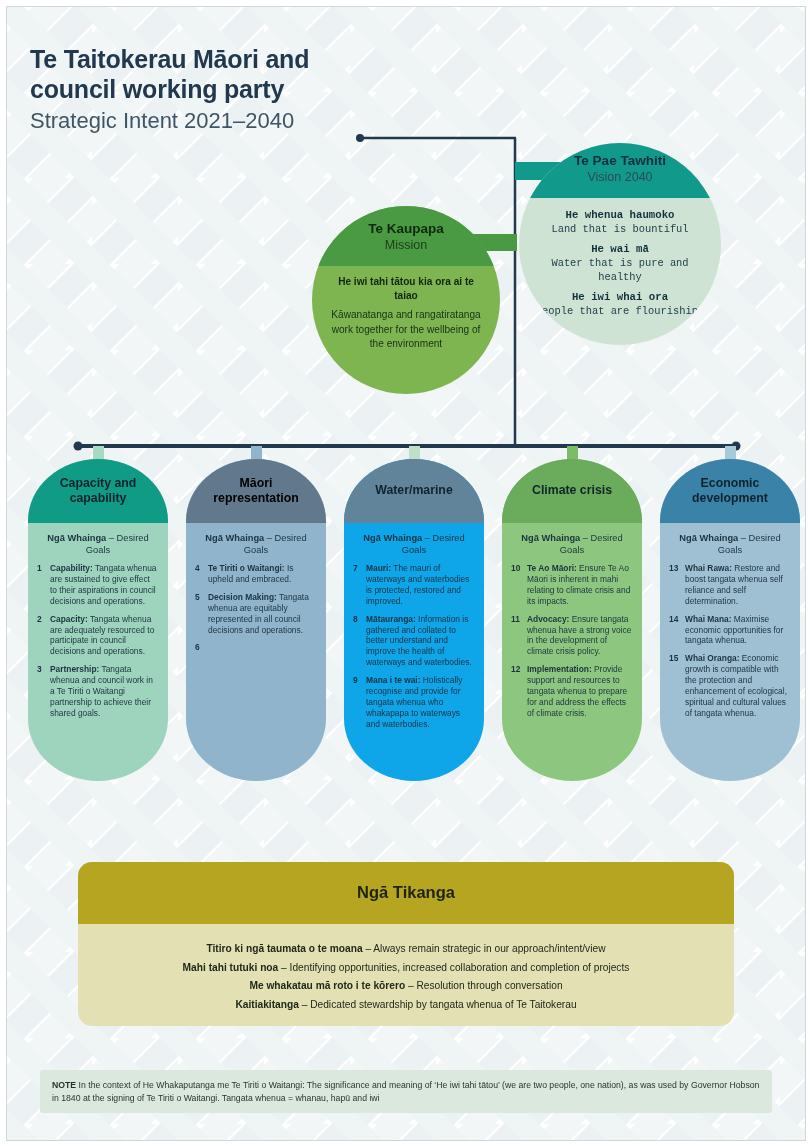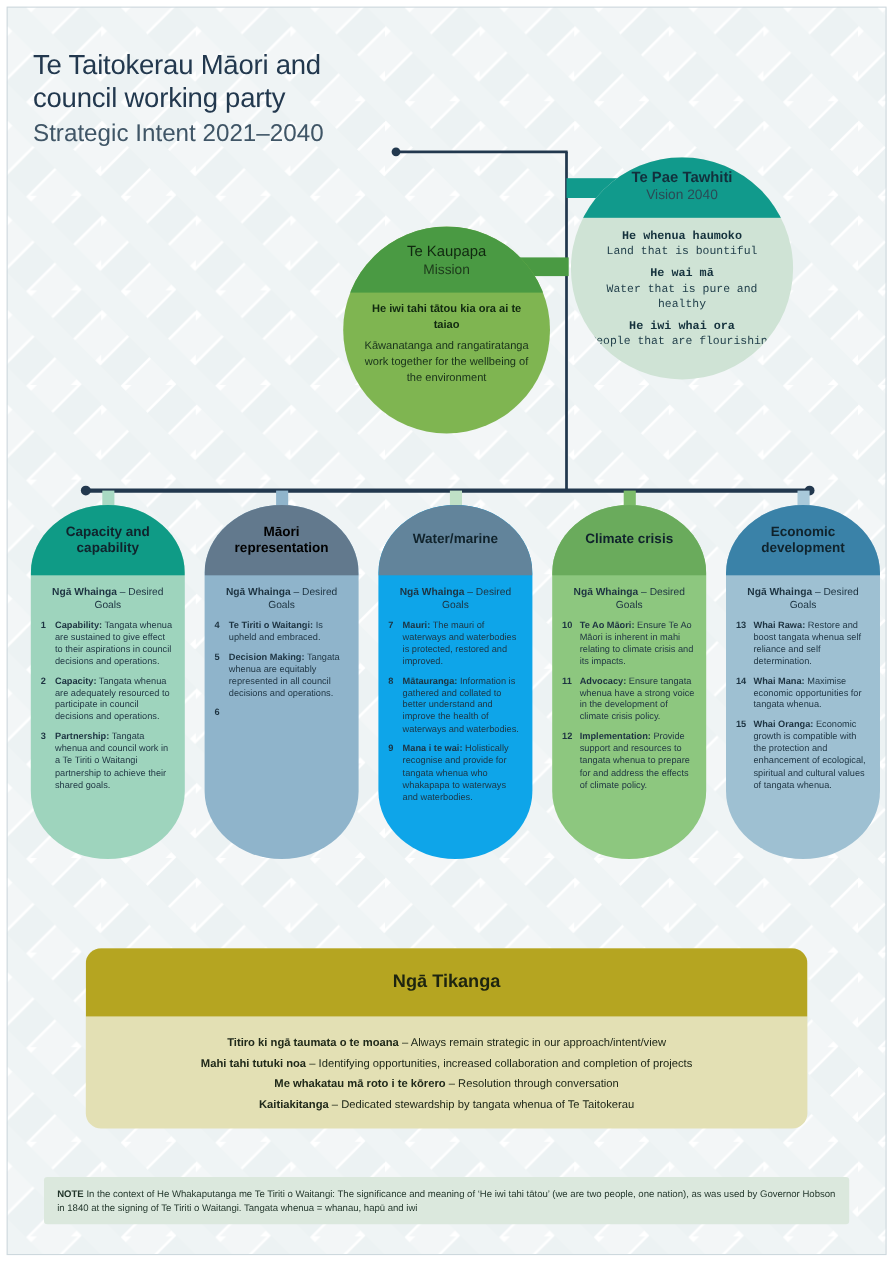--- a/index.html
+++ b/index.html
@@ -25,21 +25,21 @@
     position:absolute;left:6px;top:6px;right:6px;bottom:6px;
     border:1px solid #cdd8dd;
     pointer-events:none;
   }
   
   #header{
     position:absolute;left:30px;top:44px;width:520px;
     color:#22384e;
   }
   #title-line1,#title-line2{
-    font-size:25px;font-weight:normal;line-height:30px;
+    font-size:25px;font-weight:bold;line-height:30px;
     letter-spacing:-0.2px;color:#22384e;
   }
   #subtitle{
     font-size:22px;font-weight:normal;line-height:30px;
     color:#3f5566;margin-top:2px;letter-spacing:0px;
   }
   
   #connectors{position:absolute;left:0;top:0;width:812px;height:1147px;pointer-events:none;}
   
   .big-circle{
@@ -61,21 +61,21 @@
   .vis-mi{font-size:10.7px;font-weight:bold;color:#14313c;line-height:14px;}
   .vis-en{font-size:10.4px;color:#23414c;line-height:14px;}
 
   #mission-circle{
     left:312px;top:206px;width:188px;height:188px;
     background:#7fb551;
   }
   #mission-head{
     background:#4a9a43;height:60px;padding-top:14px;box-sizing:border-box;
   }
-  #mission-title{font-size:13.5px;font-weight:normal;color:#10280f;line-height:17px;}
+  #mission-title{font-size:13.5px;font-weight:bold;color:#10280f;line-height:17px;}
   #mission-sub{font-size:12.5px;color:#1d3a1b;line-height:16px;}
   #mission-body{padding:9px 14px 0 14px;}
   #mission-mi{font-size:10.1px;font-weight:bold;color:#10280f;line-height:14px;margin-bottom:5px;}
   #mission-en{font-size:10.1px;color:#17301a;line-height:14.5px;}
 
   
   #pillars{position:absolute;left:28px;top:459px;width:760px;height:325px;}
   .pillar{
     position:absolute;top:0;width:140px;height:322px;
     border-radius:70px / 62px;
@@ -289,21 +289,21 @@
           <div class="goal">
             <div class="num wide">10</div>
             <div class="txt"><b>Te Ao Māori:</b><span> Ensure Te Ao Māori is inherent in mahi relating to climate crisis and its impacts.</span></div>
           </div>
           <div class="goal">
             <div class="num wide">11</div>
             <div class="txt"><b>Advocacy:</b><span> Ensure tangata whenua have a strong voice in the development of climate crisis policy.</span></div>
           </div>
           <div class="goal">
             <div class="num wide">12</div>
-            <div class="txt"><b>Implementation:</b><span> Provide support and resources to tangata whenua to prepare for and address the effects of climate policy.</span></div>
+            <div class="txt"><b>Implementation:</b><span> Provide support and resources to tangata whenua to prepare for and address the effects of climate crisis.</span></div>
           </div>
         </div>
       </div>
       <div class="pillar" style="left: 632px; background: rgb(158, 192, 210);">
         <div class="pillar-head" style="background: rgb(58, 130, 168);">
           <span style="color: rgb(16, 35, 44);">Economic development</span>
         </div>
         <div class="pillar-body">
           <div class="goals-label"><b>Ngā Whainga</b><span> – Desired Goals</span></div>
           <div class="goal">

